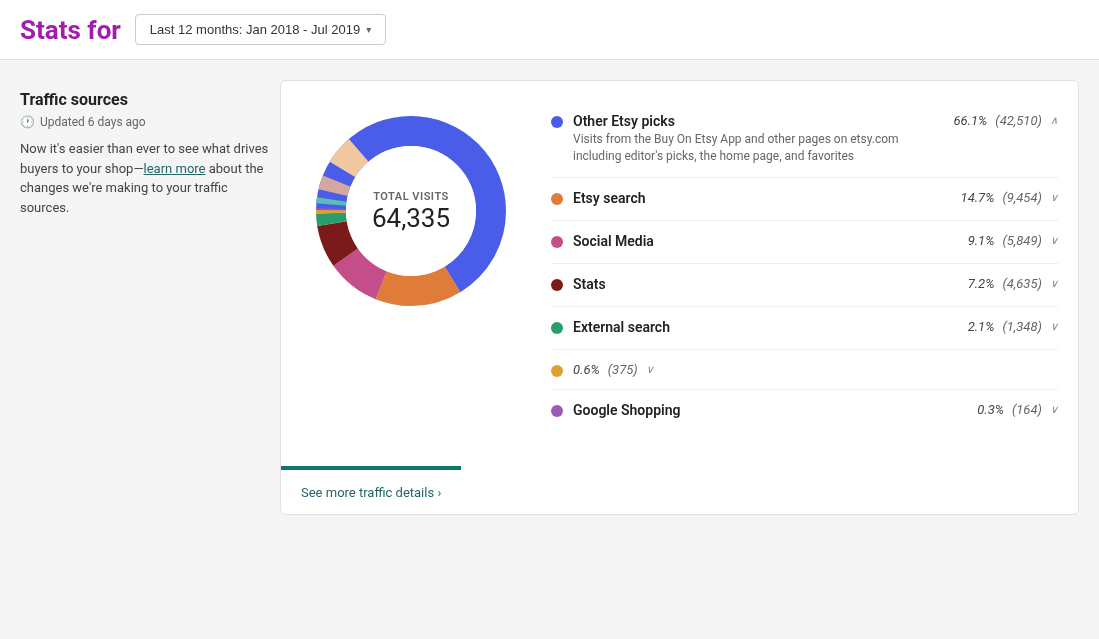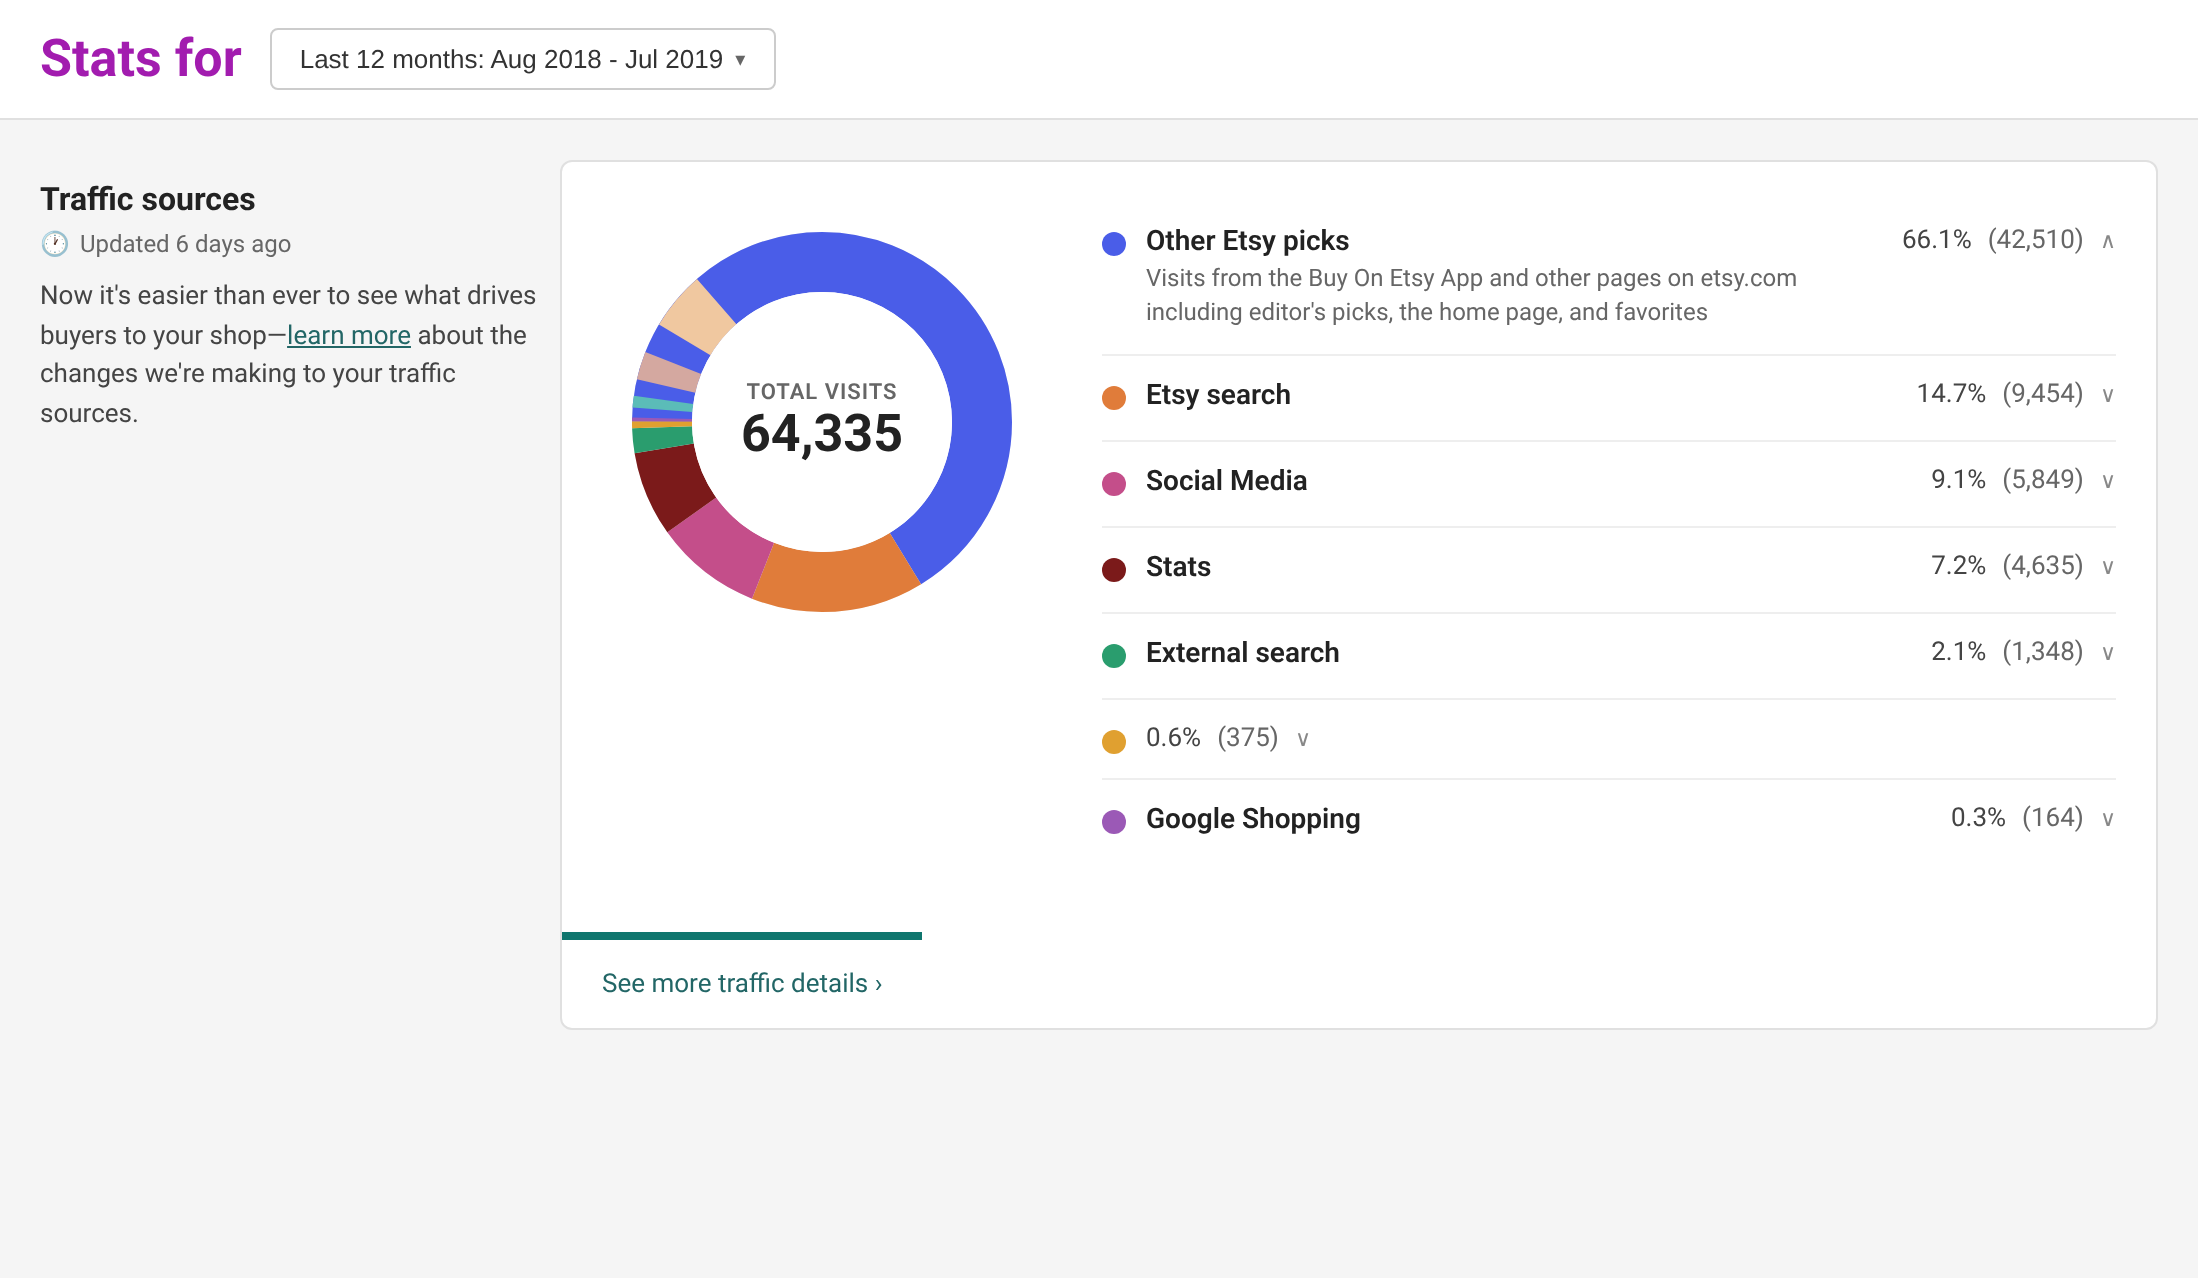--- a/index.html
+++ b/index.html
@@ -114,21 +114,21 @@
       font-size: 11px;
       font-weight: 600;
       color: #666;
       letter-spacing: 0.5px;
       text-transform: uppercase;
       display: block;
     }
 
     .donut-center-value {
       font-size: 26px;
-      font-weight: 700;
+      font-weight: 400;
       color: #222;
       display: block;
     }
 
     .traffic-list {
       flex: 1;
       display: flex;
       flex-direction: column;
     }
 
@@ -167,20 +167,21 @@
       font-size: 12px;
       color: #666;
       line-height: 1.4;
     }
 
     .traffic-stats {
       display: flex;
       align-items: center;
       gap: 8px;
       flex-shrink: 0;
+      font-style: italic;
     }
 
     .traffic-percent {
       font-size: 13px;
       color: #444;
     }
 
     .traffic-count {
       font-size: 13px;
       color: #666;
@@ -210,21 +211,21 @@
       align-items: flex-start;
       flex: 1;
     }
   </style>
 </head>
 <body>
 
 <div class="page-header">
   <span class="stats-for-label">Stats for</span>
   <button class="date-range-btn">
-    <span>Last 12 months: Aug 2018 - Jul 2019</span>
+    <span>Last 12 months: Jan 2018 - Jul 2019</span>
     <span class="chevron">▾</span>
   </button>
 </div>
 
 <div class="main-content">
 
   <div class="sidebar">
     <div class="sidebar-title">Traffic sources</div>
     <div class="sidebar-updated">
       <span style="font-size:12px;">🕐</span>

